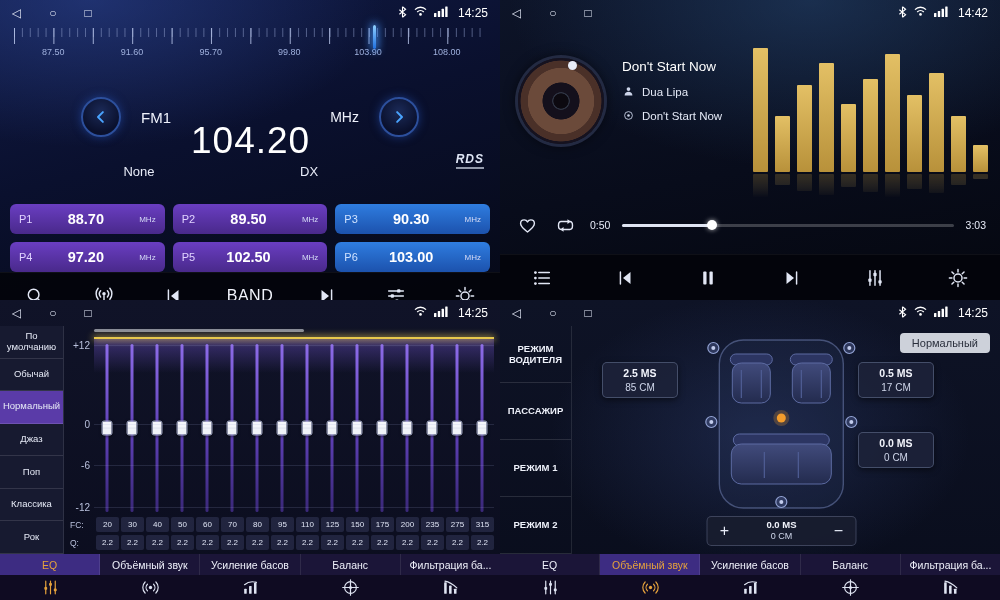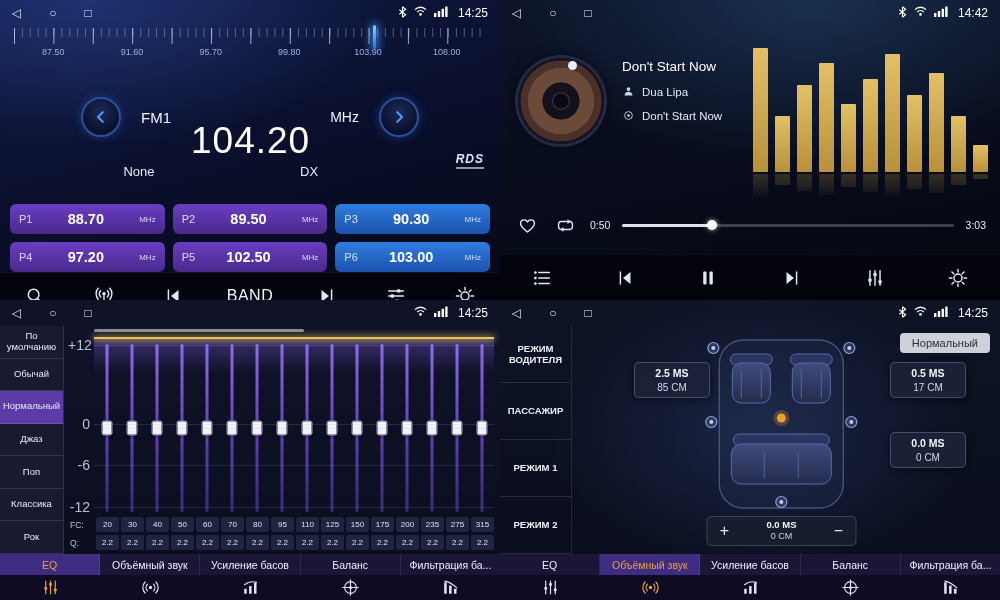--- a/index.html
+++ b/index.html
@@ -81,21 +81,21 @@
   
   #eq {background:linear-gradient(180deg,#101328 0%,#0b0d1e 100%);display:flex;flex-direction:column;}
   .eq-body {flex:1;display:flex;min-height:0;}
   .eq-side {width:64px;flex:none;background:#171a30;border-right:1px solid rgba(255,255,255,.1);display:flex;flex-direction:column;}
   .eq-side-item {flex:1;display:flex;align-items:center;justify-content:center;text-align:center;font-size:9.5px;color:#e6eaf6;border-bottom:1px solid rgba(255,255,255,.12);padding:1px 2px;line-height:1.15;word-break:break-word;}
   .eq-side-item.active {background:#5a3ba8;}
   .eq-main {flex:1;display:flex;flex-direction:column;padding:0 6px 0 4px;min-width:0;}
   .eq-scrollbar {height:3px;width:210px;background:rgba(235,238,250,.55);border-radius:2px;margin:3px 0 2px 26px;flex:none;}
   .eq-graph {flex:1;position:relative;min-height:0;margin-left:26px;}
   .grid-line {position:absolute;left:0;right:0;height:1px;background:rgba(160,170,220,.16);}
-  .db-tick {position:absolute;left:-26px;width:22px;text-align:right;font-size:14px;color:#b9c0dc;transform:translateY(-50%);}
+  .db-tick {position:absolute;left:-26px;width:22px;text-align:right;font-size:10px;color:#b9c0dc;transform:translateY(-50%);}
   .eq-curve {position:absolute;left:0;right:0;top:3px;height:2px;background:#e7c84d;box-shadow:0 0 7px 1px rgba(231,200,77,.8);}
   .eq-curve-glow {position:absolute;left:0;right:0;top:5px;height:34px;background:linear-gradient(180deg,rgba(130,95,235,.38),transparent);}
   .eq-cols {position:absolute;left:0;right:0;top:10px;bottom:2px;display:flex;}
   .eq-col {flex:1;position:relative;}
   .eq-track {position:absolute;left:50%;transform:translateX(-50%);top:0;bottom:0;width:3px;background:linear-gradient(180deg,#8d6ce8 0%,#5d3fb4 55%,#3a2878 100%);border-radius:2px;}
   .eq-handle {position:absolute;left:50%;transform:translate(-50%,-50%);width:11px;height:15px;background:linear-gradient(180deg,#f4f5fa 45%,#c9cde0 50%,#f0f2f8 55%);border:1px solid #9aa0bd;border-radius:2.5px;box-shadow:0 1px 3px rgba(0,0,0,.6);}
   .eq-vals {display:grid;grid-template-columns:26px repeat(16,1fr);gap:0 2px;margin-top:3px;flex:none;}
   .eq-vals.last {margin-bottom:4px;}
   .eq-val-label {font-size:8.5px;color:#b9c0dc;display:flex;align-items:center;padding-left:2px;}
   .eq-val-cell {height:15px;background:rgba(110,120,175,.22);border-radius:2px;display:flex;align-items:center;justify-content:center;font-size:8px;color:#dde2f2;}
@@ -116,21 +116,21 @@
   
   #surround {background:radial-gradient(ellipse 300px 200px at 52% 45%,rgba(55,75,135,.35),transparent 70%),
              linear-gradient(180deg,#0e1326 0%,#090d1c 100%);display:flex;flex-direction:column;}
   .sur-body {flex:1;display:flex;min-height:0;}
   .sur-menu {width:72px;flex:none;border-right:1px solid rgba(255,255,255,.1);display:flex;flex-direction:column;}
   .sur-menu-item {flex:1;display:flex;align-items:center;justify-content:center;text-align:center;font-size:9.5px;font-weight:bold;color:#eef1fa;border-bottom:1px solid rgba(255,255,255,.12);padding:2px 3px;line-height:1.2;}
   .sur-menu-item.active {color:#fff;}
   .sur-main {flex:1;position:relative;min-width:0;}
   .normal-btn {position:absolute;top:7px;right:10px;background:#cdd1da;color:#2a2f3c;font-size:11px;padding:4px 12px;border-radius:4px;}
   .car-wrap {position:absolute;left:50%;top:8px;transform:translateX(-53%);}
-  .delay-box {position:absolute;width:76px;background:rgba(28,34,56,.92);border:1px solid rgba(150,162,200,.35);border-radius:5px;padding:4px 2px;text-align:center;box-shadow:0 2px 6px rgba(0,0,0,.5);margin-left:32px;}
+  .delay-box {position:absolute;width:76px;background:rgba(28,34,56,.92);border:1px solid rgba(150,162,200,.35);border-radius:5px;padding:4px 2px;text-align:center;box-shadow:0 2px 6px rgba(0,0,0,.5);}
   .delay-ms {font-size:10.5px;font-weight:bold;color:#f2f4fc;}
   .delay-cm {font-size:10px;color:#cfd6ea;margin-top:3px;}
   .delay-fl {left:30px;top:36px;}
   .delay-fr {left:286px;top:36px;}
   .delay-rl {left:30px;top:106px;}
   .delay-rr {left:286px;top:106px;}
   .adjust-pill {position:absolute;left:50%;bottom:8px;transform:translateX(-53%);width:150px;height:30px;background:rgba(24,28,46,.95);border:1px solid rgba(150,162,200,.3);border-radius:5px;display:flex;align-items:center;}
   .adj-btn {width:34px;text-align:center;font-size:16px;color:#e7ebf7;}
   .adj-vals {flex:1;text-align:center;line-height:1.15;}
   .adj-ms {font-size:9.5px;font-weight:bold;color:#f2f4fc;}

